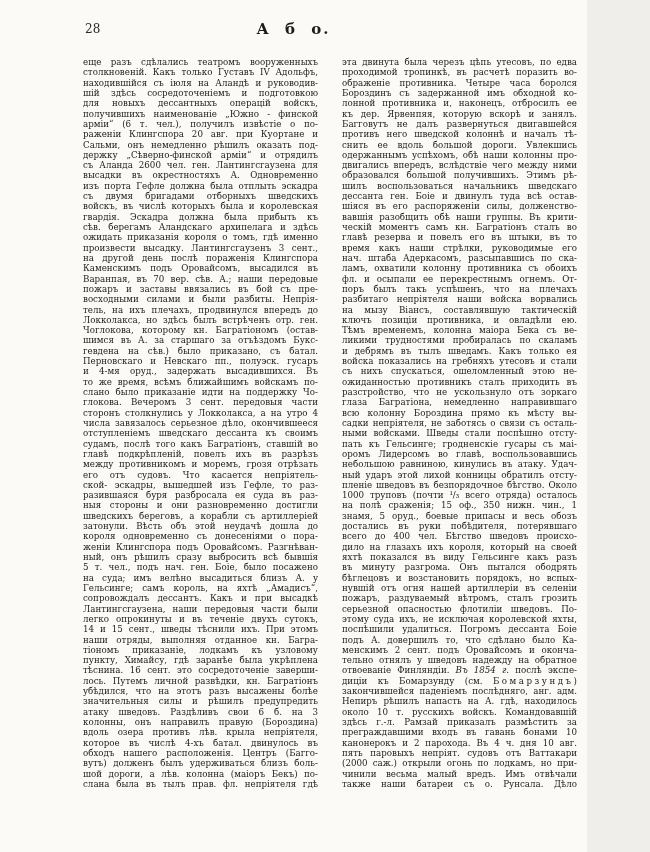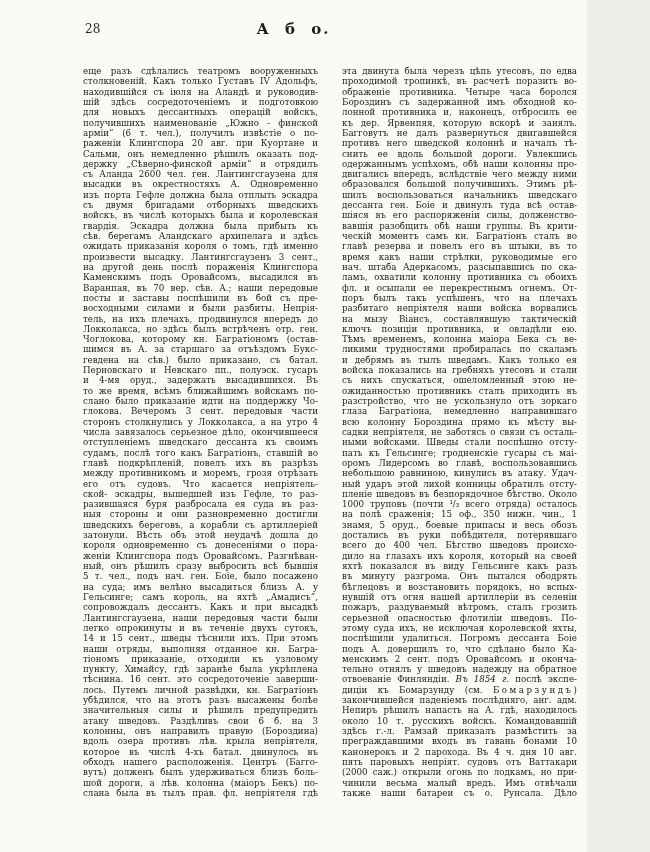--- a/index.html
+++ b/index.html
@@ -27,21 +27,21 @@
     width:100%;
     text-align:center;
     font-size:15px;
     font-weight:bold;
     word-spacing:7px;
     letter-spacing:2px;
     color:#1e1c1a;
   }
   .columns {
     position:absolute;
-    left:83px; top:66px;
+    left:83px; top:57px;
     width:494px;
     display:flex;
     gap:24px;
     align-items:flex-end;
   }
   .col {
     width:243px;
   }
   .tline {
     font-size:8.7px;
@@ -79,21 +79,21 @@
         <div class="tline">изъ порта Гефле должна была отплыть эскадра</div>
         <div class="tline">съ двумя бригадами отборныхъ шведскихъ</div>
         <div class="tline">войскъ, въ числѣ которыхъ была и королевская</div>
         <div class="tline">гвардія. Эскадра должна была прибыть къ</div>
         <div class="tline">сѣв. берегамъ Аландскаго архипелага и здѣсь</div>
         <div class="tline">ожидать приказанія короля о томъ, гдѣ именно</div>
         <div class="tline">произвести высадку. Лантингсгаузенъ 3 сент.,</div>
         <div class="tline">на другой день послѣ пораженія Клингспора</div>
         <div class="tline">Каменскимъ подъ Оровайсомъ, высадился въ</div>
         <div class="tline">Варанпая, въ 70 вер. сѣв. А.; наши передовые</div>
-        <div class="tline">посты и заставы поспѣшили въ бой съ пре-</div>
+        <div class="tline">пожаръ и заставы ввязались въ бой съ пре-</div>
         <div class="tline">восходными силами и были разбиты. Непрія-</div>
         <div class="tline">тель, на ихъ плечахъ, продвинулся впередъ до</div>
         <div class="tline">Локколакса, но здѣсь былъ встрѣченъ отр. ген.</div>
         <div class="tline">Чоглокова, которому кн. Багратіономъ (остав-</div>
         <div class="tline">шимся въ А. за старшаго за отъѣздомъ Букс-</div>
         <div class="tline">гевдена на сѣв.) было приказано, съ батал.</div>
         <div class="tline">Перновскаго и Невскаго пп., полуэск. гусаръ</div>
         <div class="tline">и 4-мя оруд., задержать высадившихся. Въ</div>
         <div class="tline">то же время, всѣмъ ближайшимъ войскамъ по-</div>
         <div class="tline">слано было приказаніе идти на поддержку Чо-</div>
@@ -114,21 +114,21 @@
         <div class="tline">женіи Клингспора подъ Оровайсомъ. Разгнѣван-</div>
         <div class="tline">ный, онъ рѣшилъ сразу выбросить всѣ бывшія</div>
         <div class="tline">5 т. чел., подъ нач. ген. Боіе, было посажено</div>
         <div class="tline">на суда; имъ велѣно высадиться близъ А. у</div>
         <div class="tline">Гельсинге; самъ король, на яхтѣ „Амадисъ“,</div>
         <div class="tline">сопровождалъ дессантъ. Какъ и при высадкѣ</div>
         <div class="tline">Лантингсгаузена, наши передовыя части были</div>
         <div class="tline">легко опрокинуты и въ теченіе двухъ сутокъ,</div>
         <div class="tline">14 и 15 сент., шведы тѣснили ихъ. При этомъ</div>
         <div class="tline">наши отряды, выполняя отданное кн. Багра-</div>
-        <div class="tline">тіономъ приказаніе, отходили къ узловому</div>
+        <div class="tline">тіономъ приказаніе, лодкамъ къ узловому</div>
         <div class="tline">пункту, Химайсу, гдѣ заранѣе была укрѣплена</div>
         <div class="tline">тѣснина. 16 сент. это сосредоточеніе заверши-</div>
         <div class="tline">лось. Путемъ личной развѣдки, кн. Багратіонъ</div>
         <div class="tline">убѣдился, что на этотъ разъ высажены болѣе</div>
         <div class="tline">значительныя силы и рѣшилъ предупредить</div>
         <div class="tline">атаку шведовъ. Раздѣливъ свои 6 б. на 3</div>
         <div class="tline">колонны, онъ направилъ правую (Бороздина)</div>
         <div class="tline">вдоль озера противъ лѣв. крыла непріятеля,</div>
         <div class="tline">которое въ числѣ 4-хъ батал. двинулось въ</div>
         <div class="tline">обходъ нашего расположенія. Центръ (Багго-</div>

